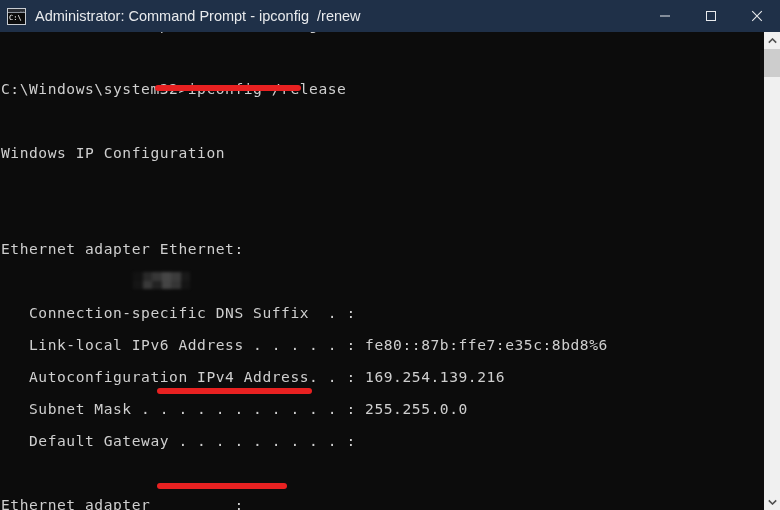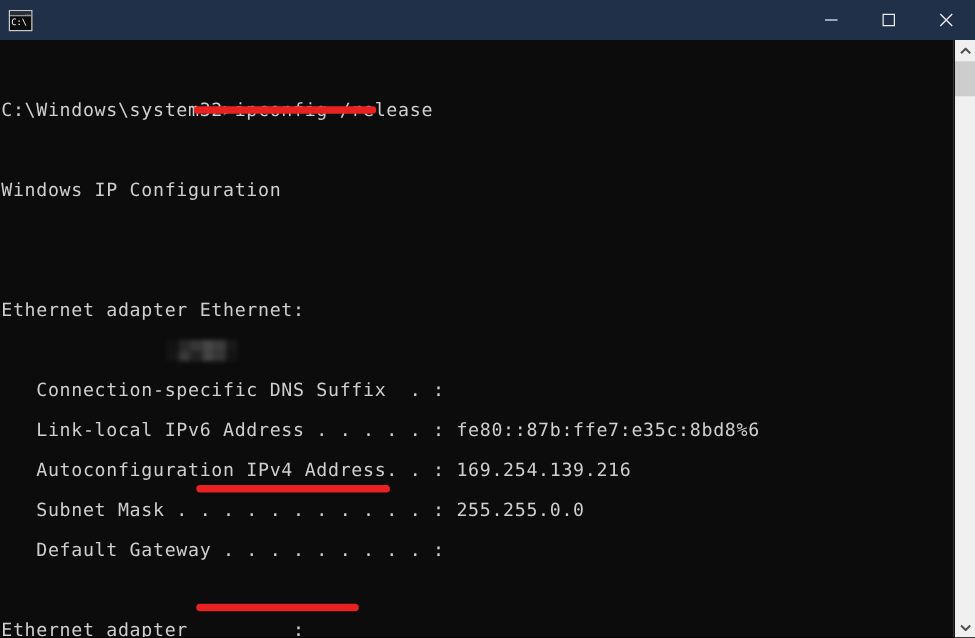--- a/index.html
+++ b/index.html
@@ -187,20 +187,21 @@
 
 <div id="window">
 
   <div id="titlebar" style="background: rgb(31, 48, 72);">
     <div id="title-left">
       <div id="cmd-icon">
         <div class="bar"></div>
         <div class="dots">···</div>
         <div class="prompt">C:\</div>
       </div>
+      <div id="title-text">Administrator: Command Prompt - ipconfig  /renew</div>
     </div>
 
     <div id="window-controls">
       <div class="winbtn">
         <svg width="12" height="12" viewBox="0 0 12 12" aria-hidden="true">
           <rect x="1" y="5.5" width="10" height="1" fill="#e8eaed"></rect>
         </svg>
       </div>
       <div class="winbtn">
         <svg width="12" height="12" viewBox="0 0 12 12" aria-hidden="true">

